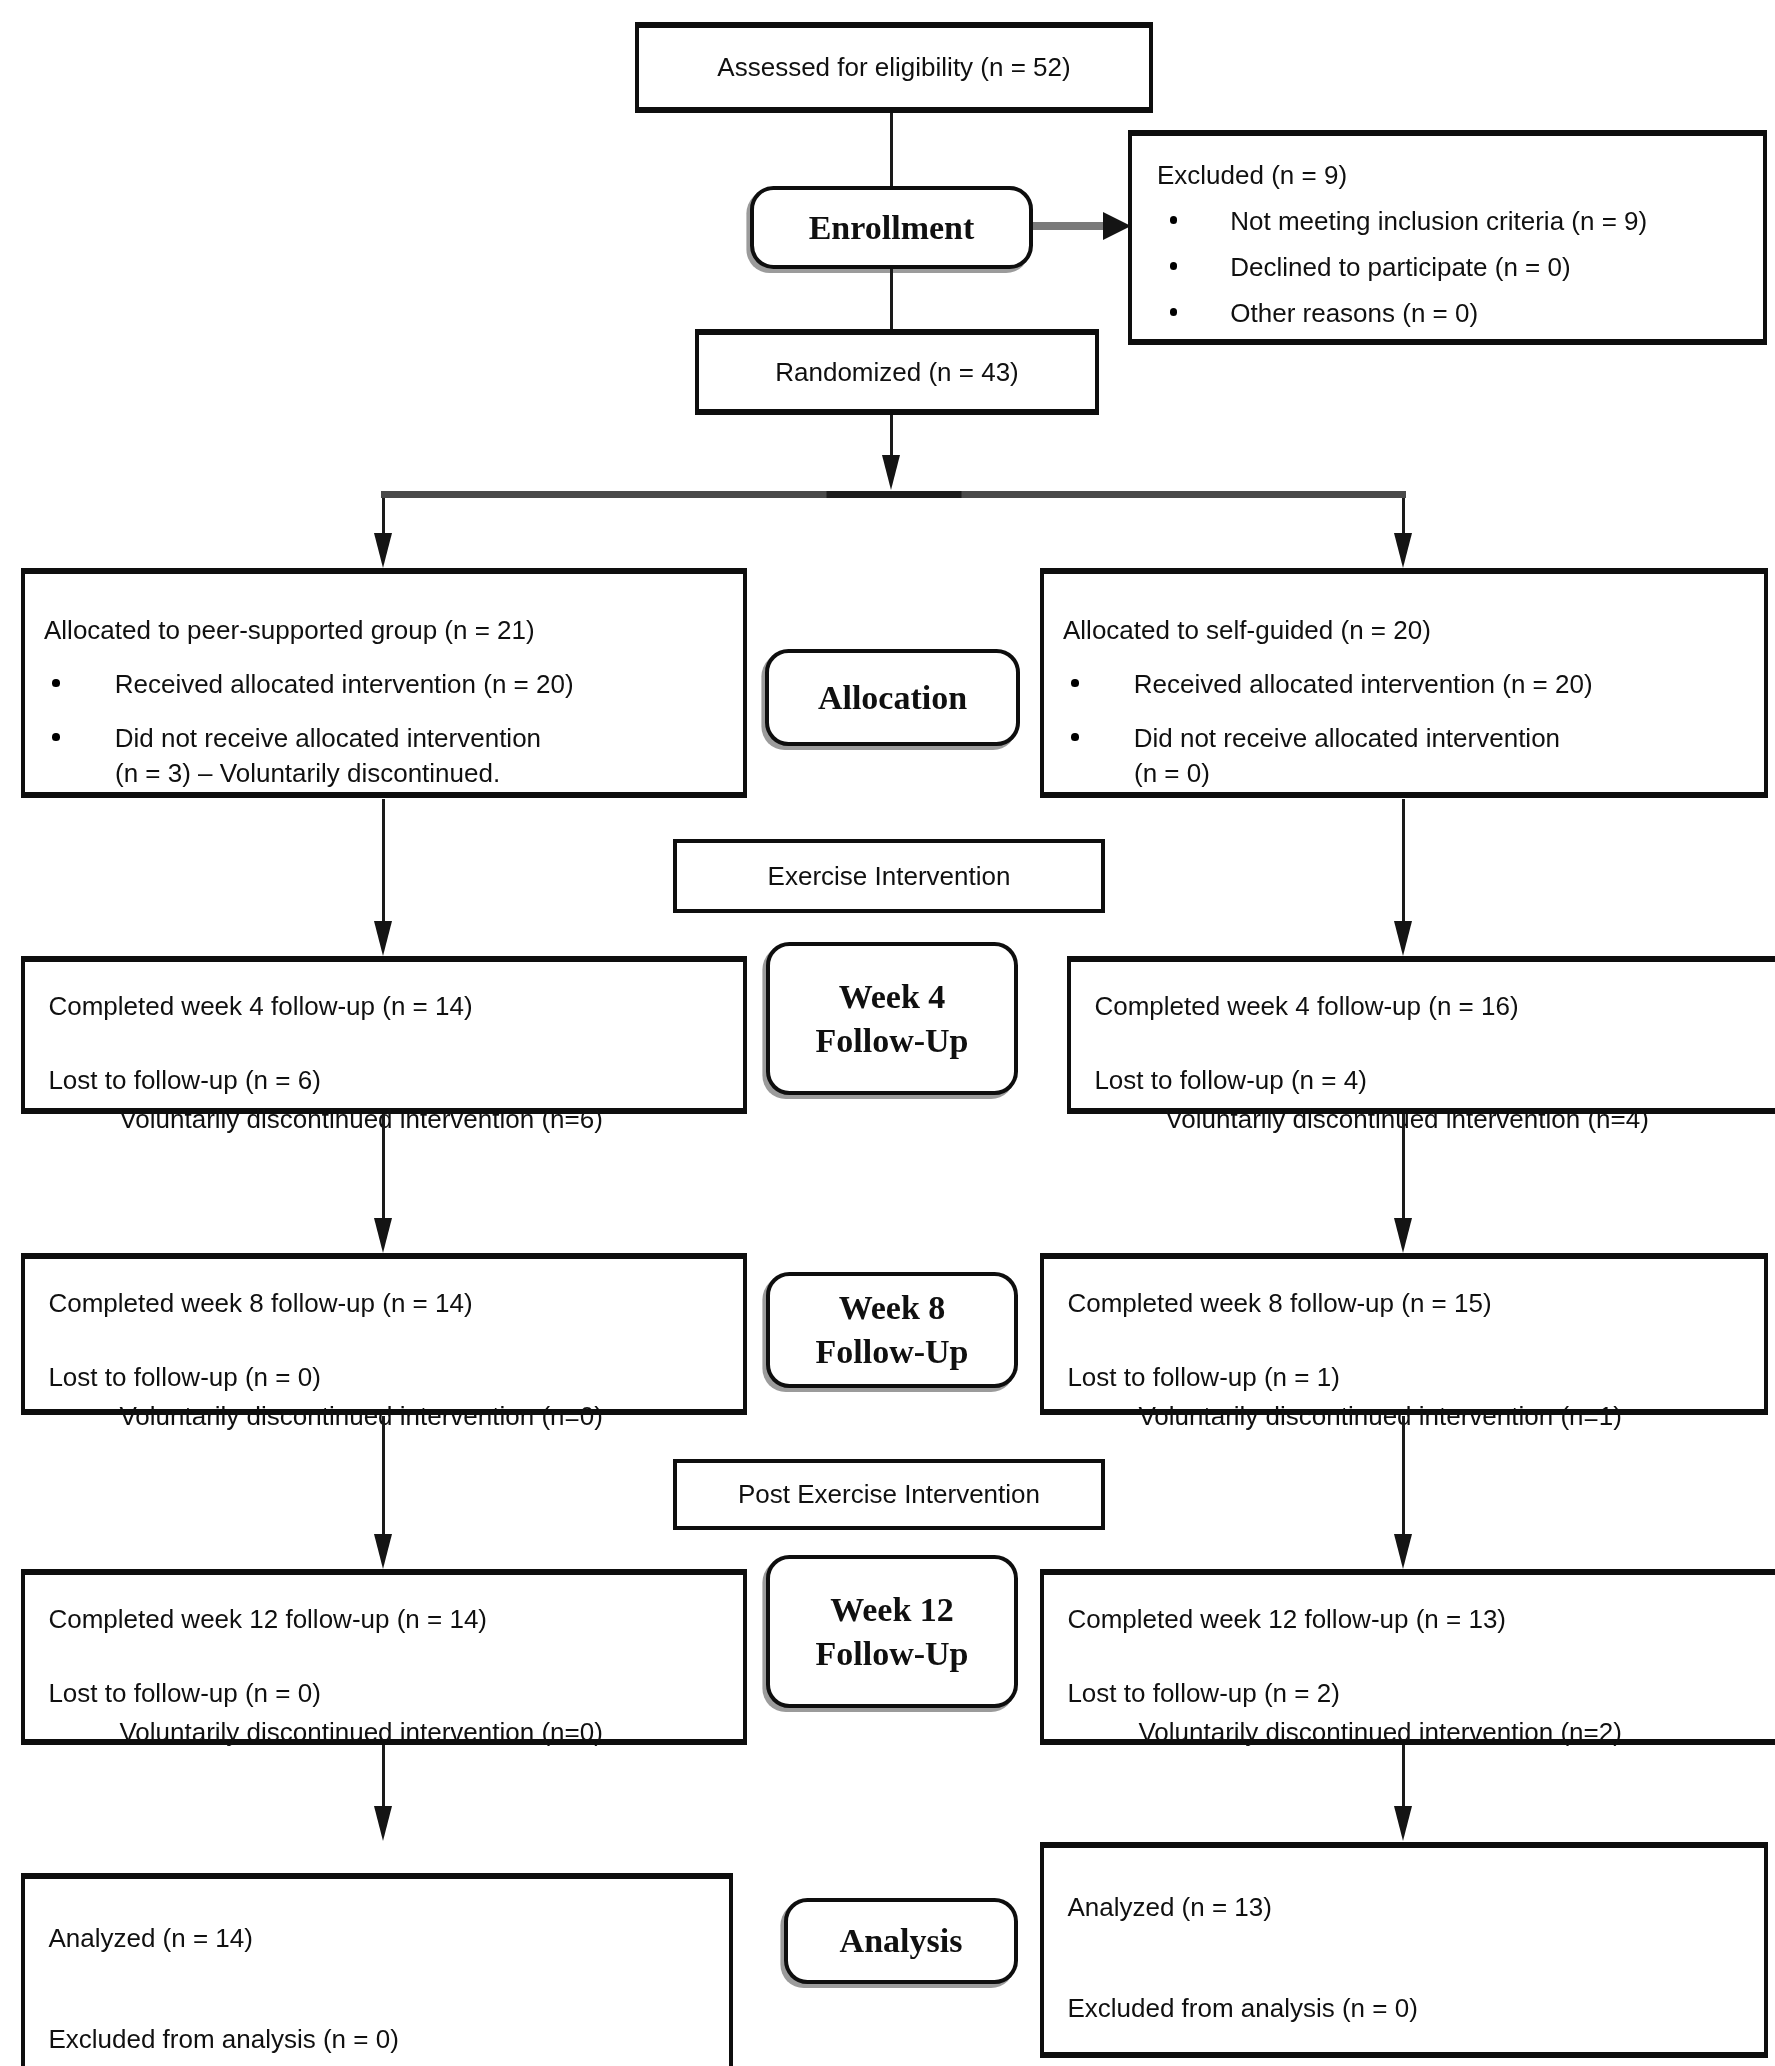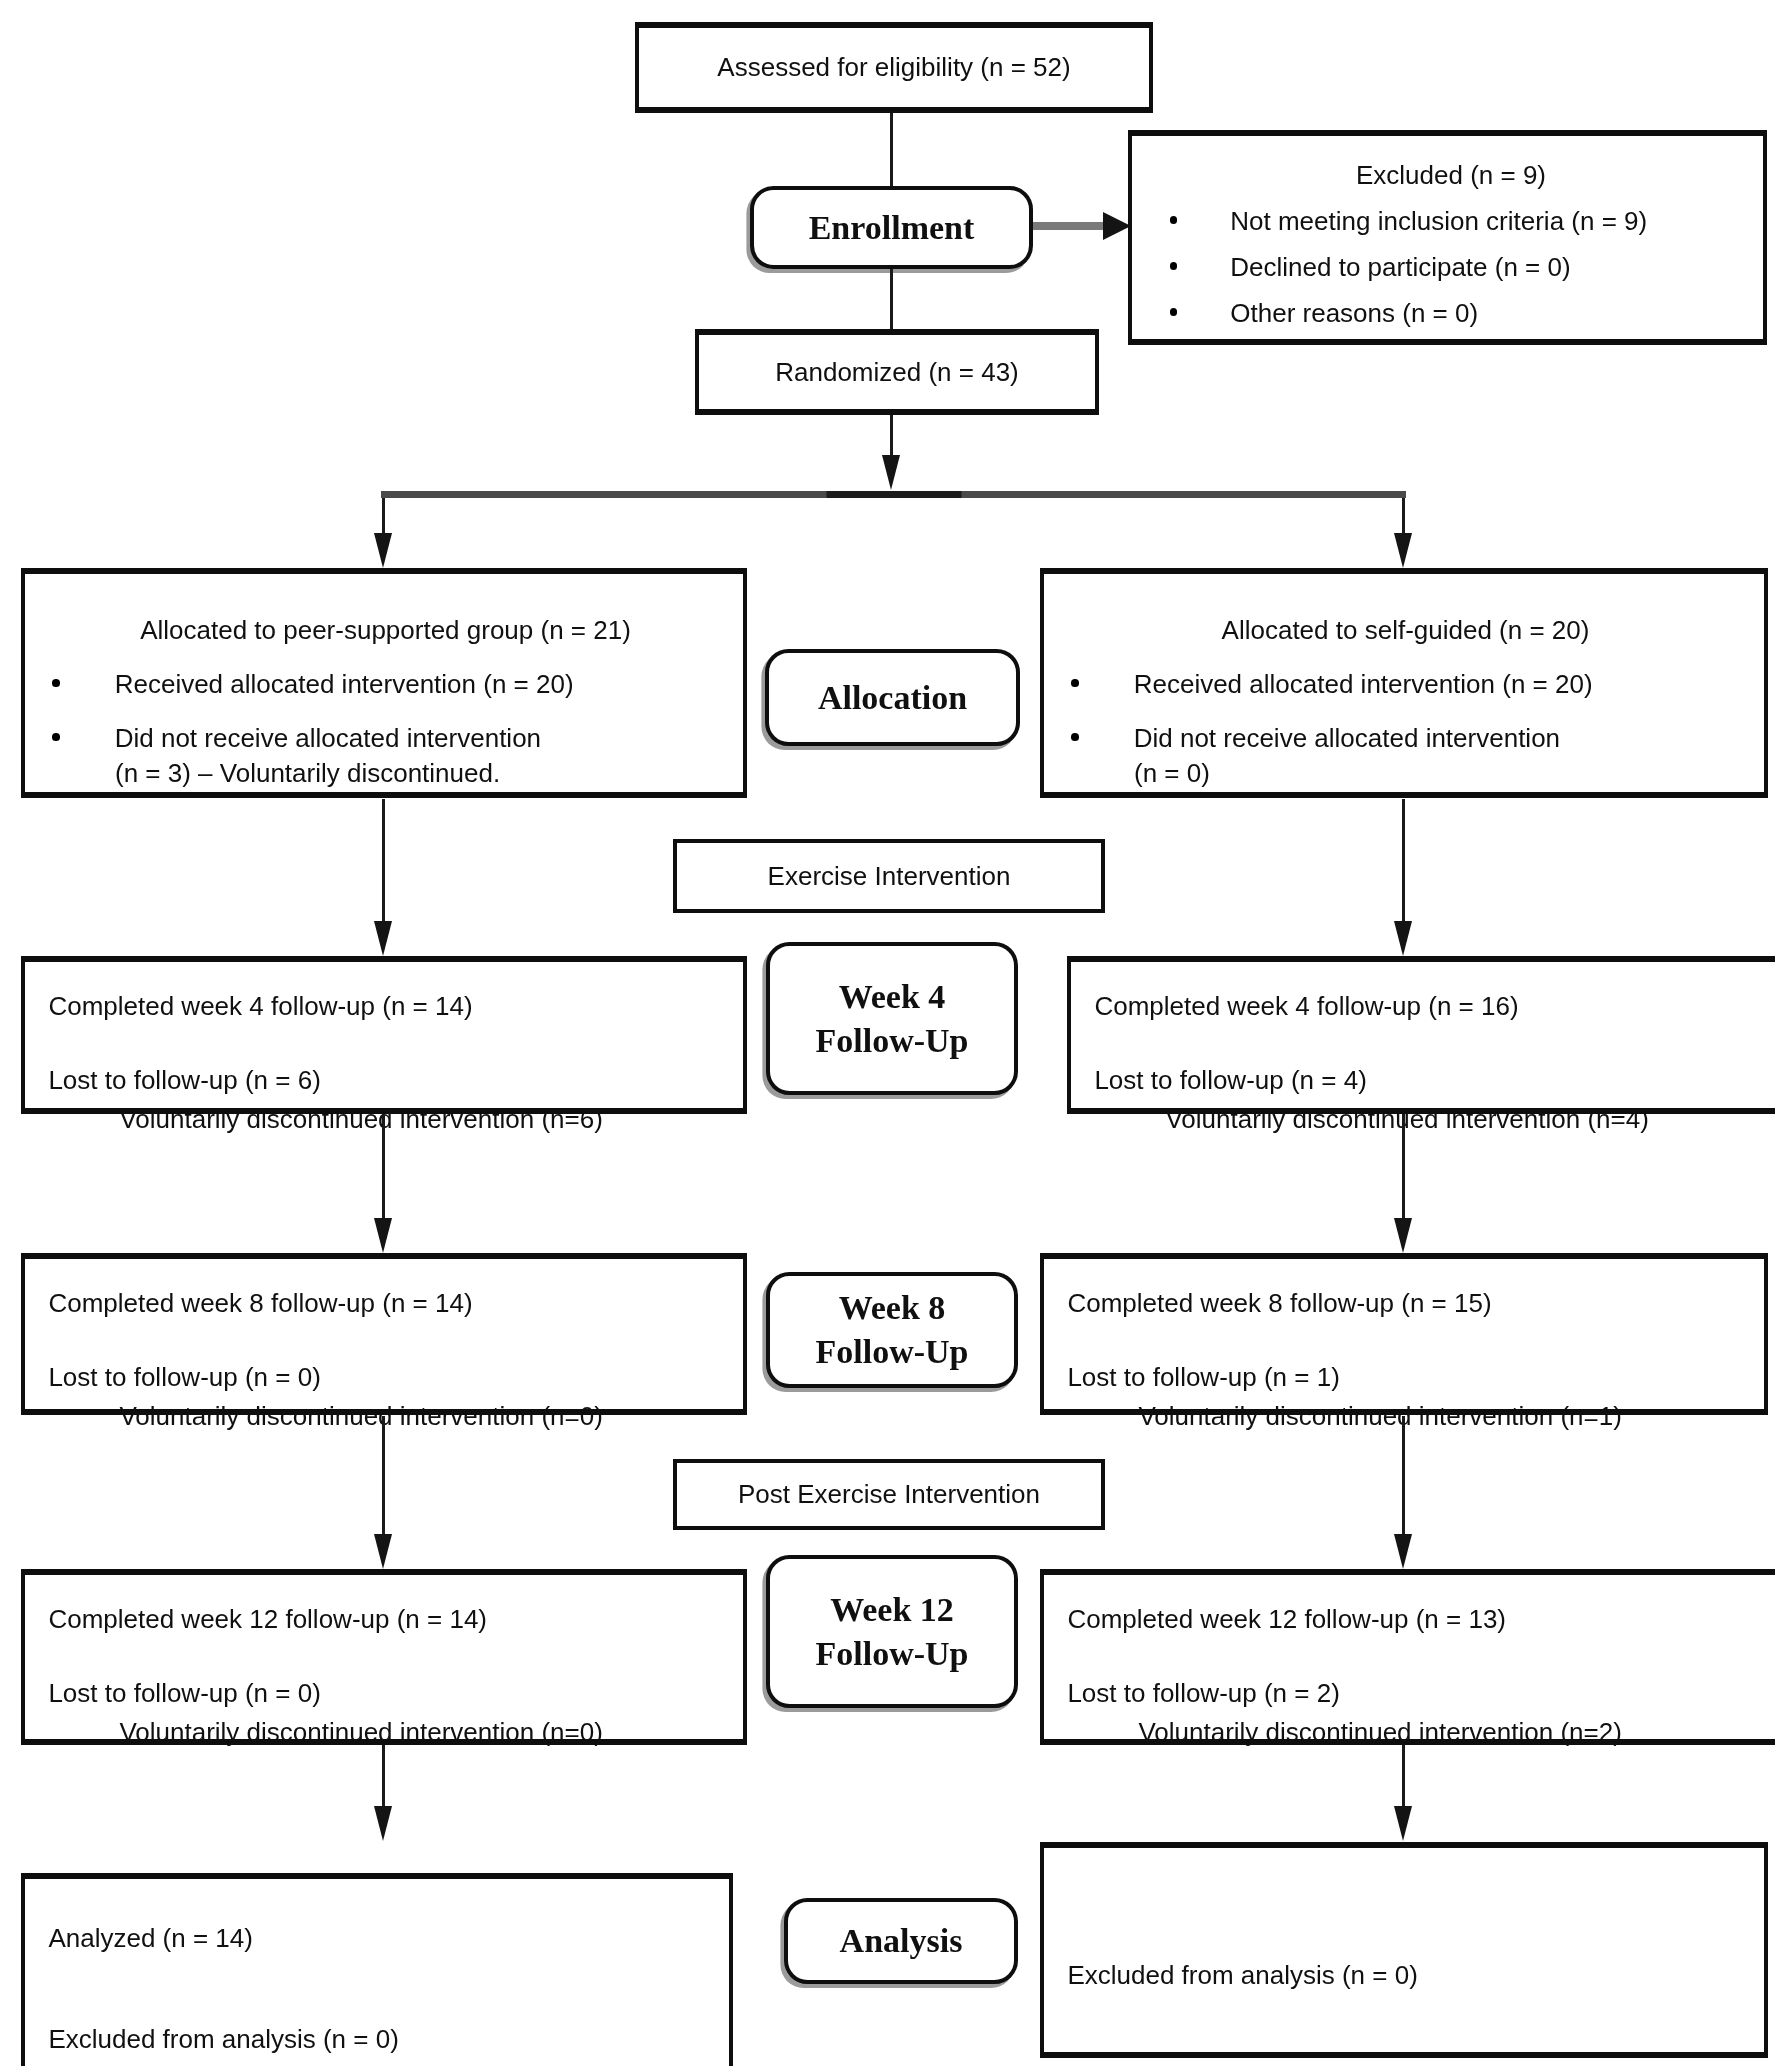--- a/index.html
+++ b/index.html
@@ -46,21 +46,21 @@
   .vline{position:absolute;width:2.7px;background:#1a1a1a;}
   .head-down{position:absolute;width:0;height:0;
     border-left:9.5px solid transparent;border-right:9.5px solid transparent;
     border-top:35px solid #141414;}
   .hbar{position:absolute;height:7.2px;background:#4a4a4a;}
   .hbar-dark{position:absolute;left:50%;top:0;width:135px;height:7.2px;background:#1c1c1c;transform:translateX(-50%);}
   .gray-shaft{position:absolute;height:8px;background:#7a7a7a;}
   .head-right{position:absolute;width:0;height:0;
     border-top:14.4px solid transparent;border-bottom:14.4px solid transparent;
     border-left:28px solid #141414;}
-  .title-line{display:block;text-align:center;}
+  .title-line{display:block;}
   .brow{display:flex;align-items:flex-start;margin-top:21.6px;}
   .dot{flex:0 0 auto;width:7.7px;height:7.7px;border-radius:50%;background:#000;margin-top:10.8px;}
   .excl-pad{padding:23.4px 18px 0 25px;}
   .excl-pad .brow{margin-top:13.5px;}
   .excl-pad .dot{margin-left:12.6px;margin-right:53px;}
   .alloc-pad{padding:40px 16px 0 19px;}
   .alloc-pad .dot{margin-left:8px;margin-right:55px;}
   .wrap2{padding-left:71px;margin-top:2.7px;}
   .fu-pad{padding:28px 16px 0 23.4px;}
   .fu-line2{margin-top:41px;}
@@ -232,17 +232,18 @@
   <div class="box an-pad" style="left:21px;top:1842px;width:712px;height:216px;margin-top:31px;">
     <div>Analyzed (n = 14)</div>
     <div class="an-line2">Excluded from analysis (n = 0)</div>
   </div>
 
   <div class="stage-label" style="left:784px;top:1898px;width:234px;height:86px;">
     <span>Analysis</span>
   </div>
 
   <div class="box an-pad" style="left:1040px;top:1842px;width:728px;height:216px;">
+    <div>Analyzed (n = 13)</div>
     <div class="an-line2">Excluded from analysis (n = 0)</div>
   </div>
 
 </div>
 
 
 </body></html>

